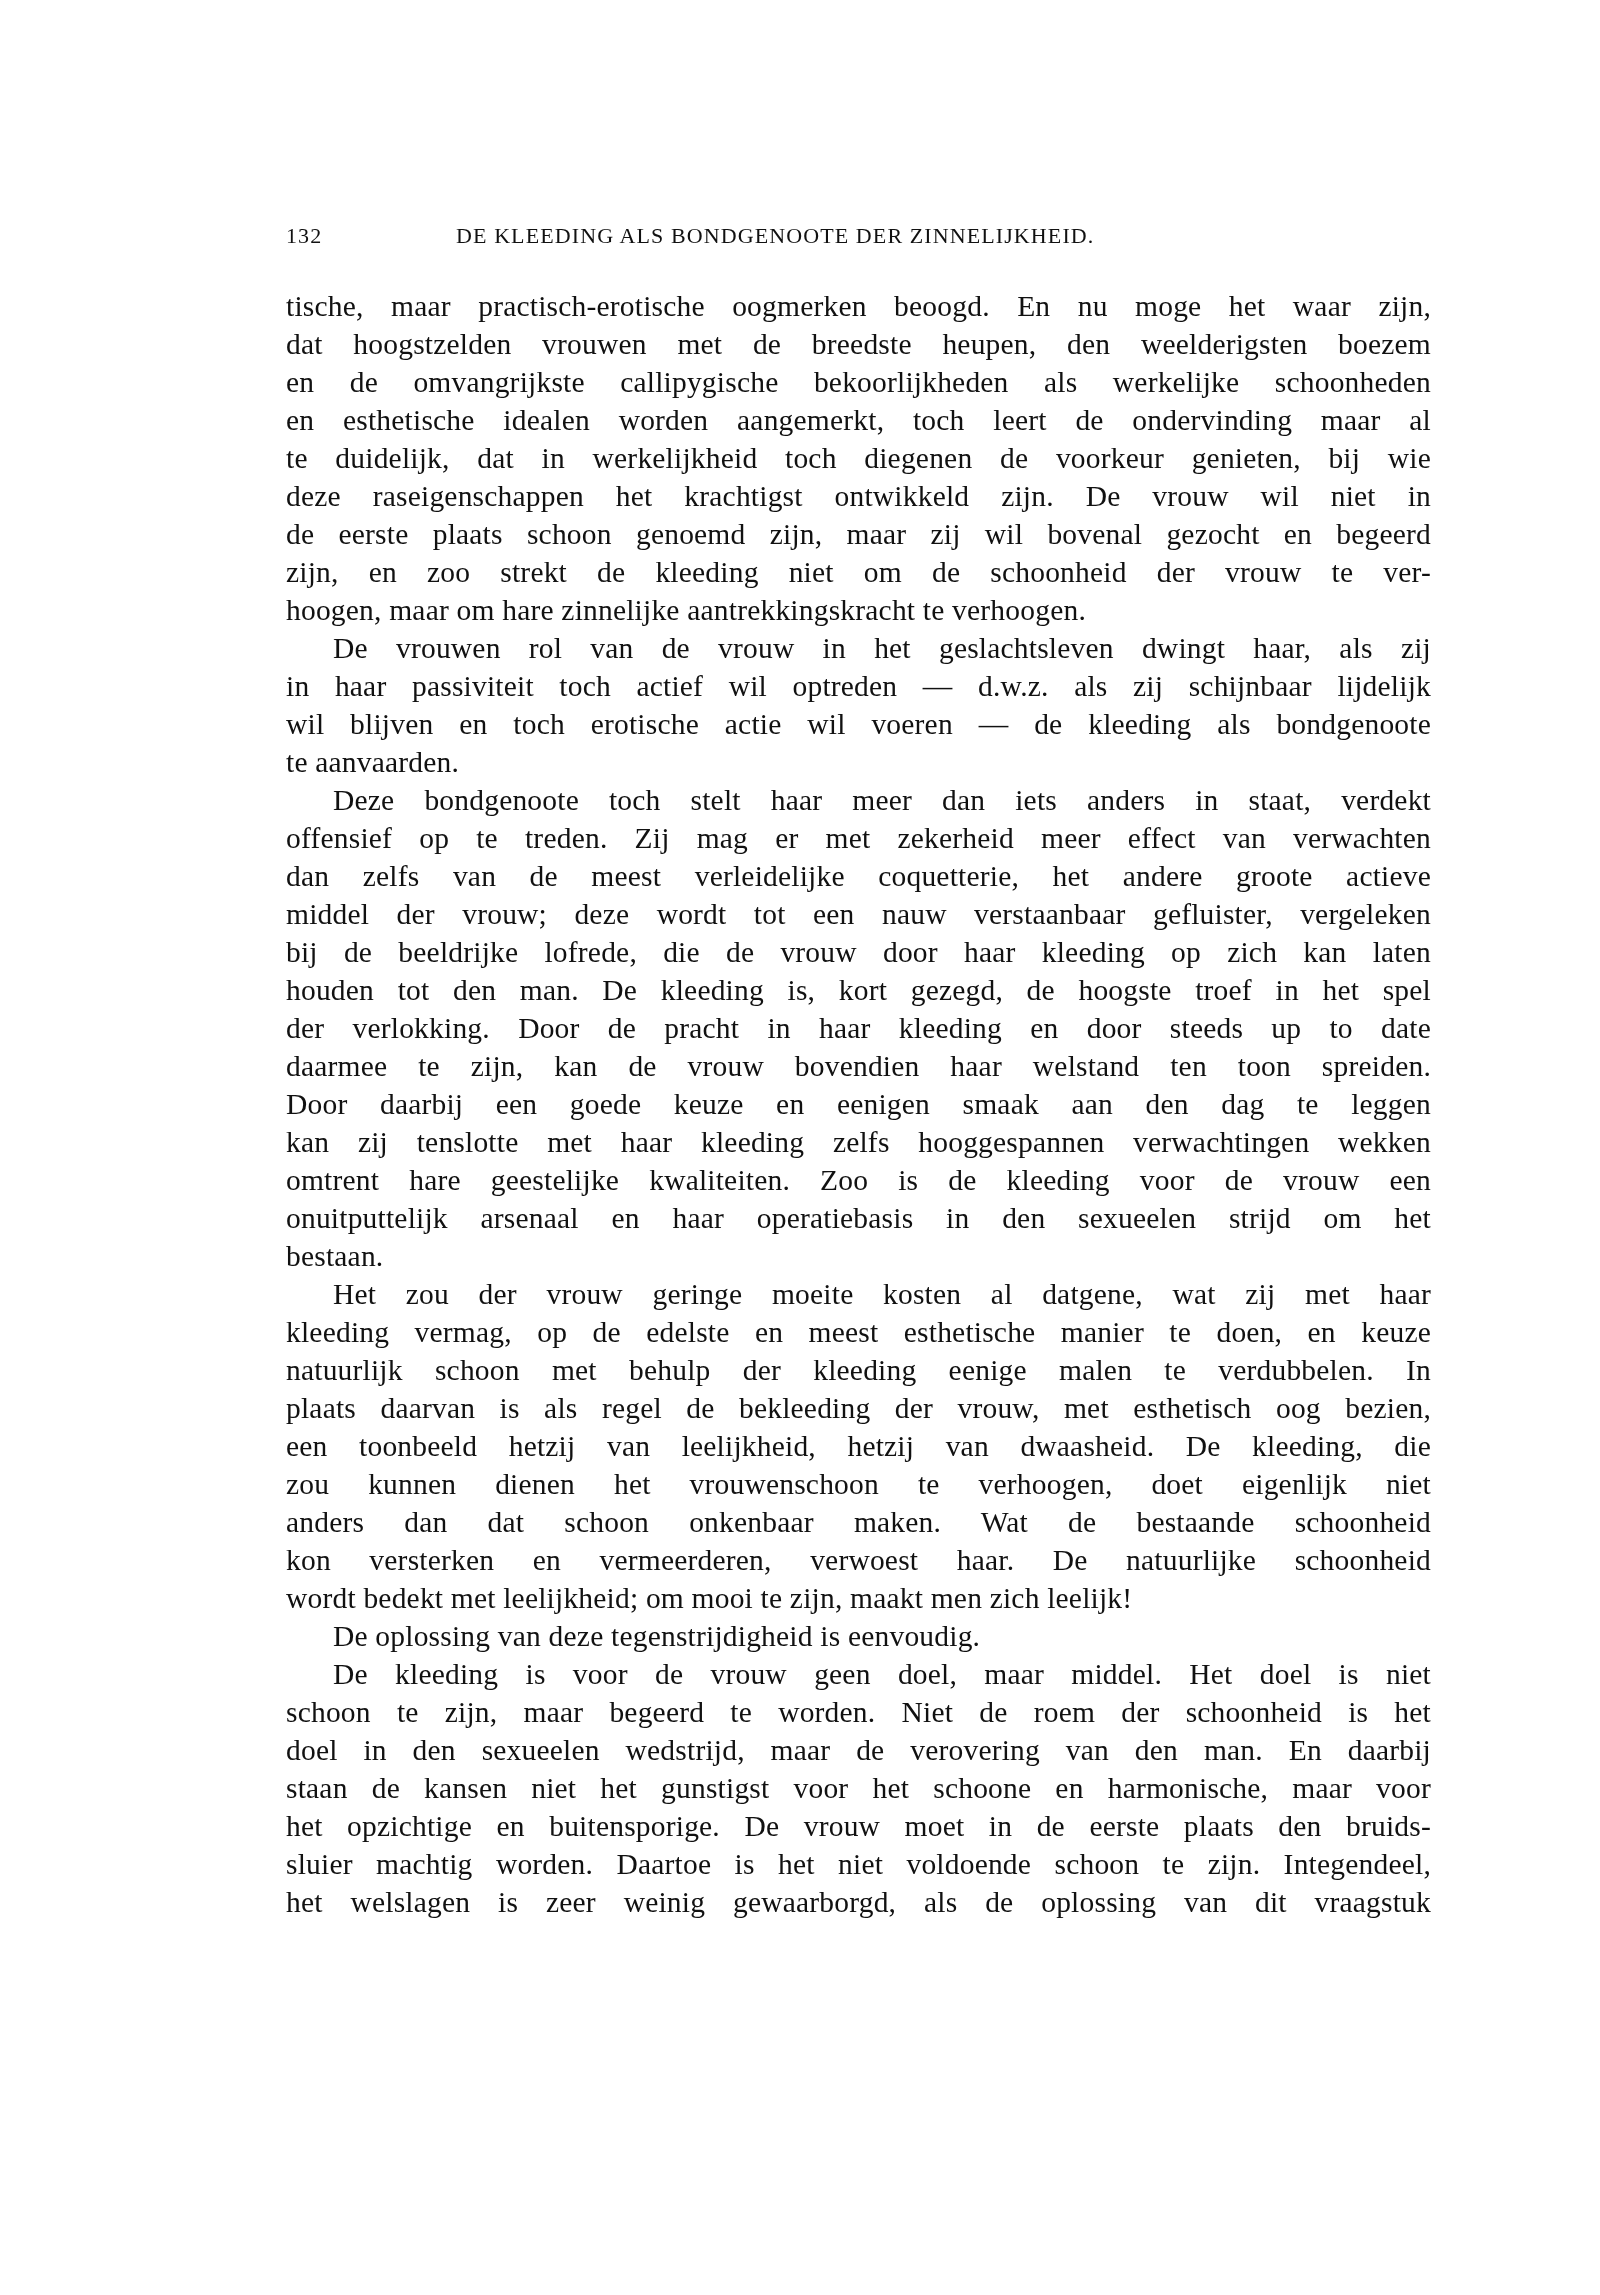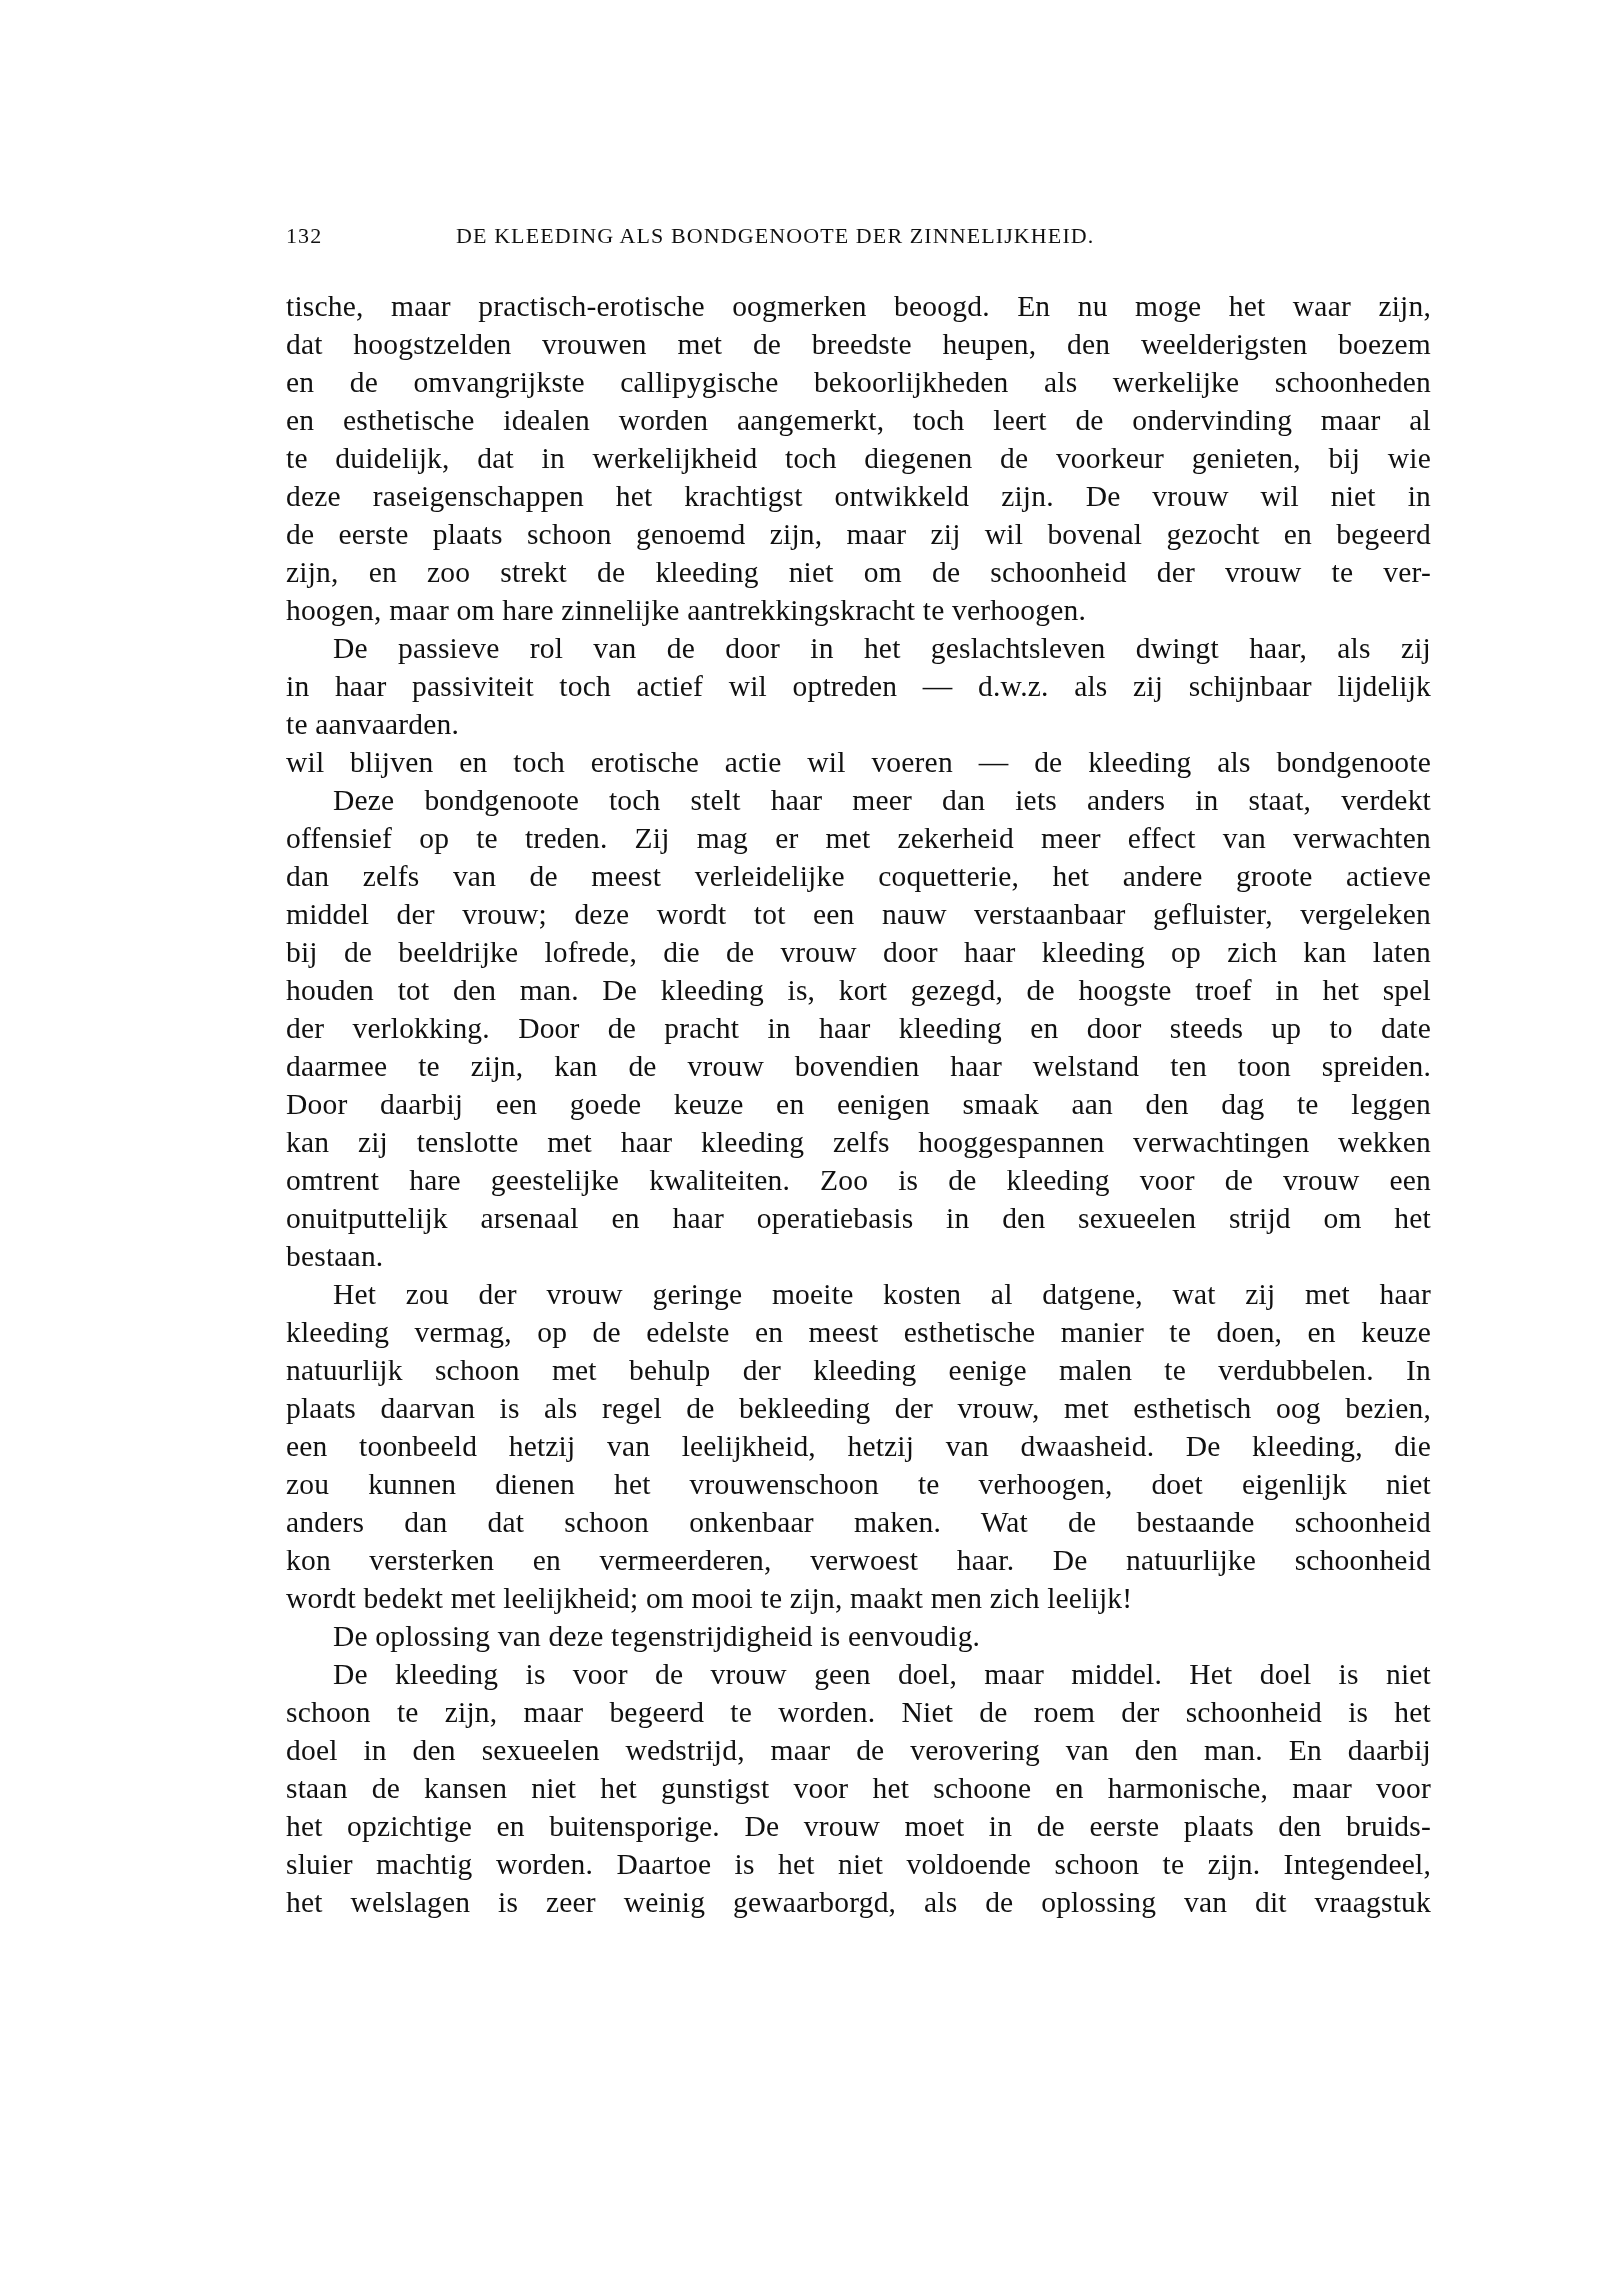--- a/index.html
+++ b/index.html
@@ -84,24 +84,24 @@
     <span class="line">tische, maar practisch-erotische oogmerken beoogd. En nu moge het waar zijn,</span>
     <span class="line">dat hoogstzelden vrouwen met de breedste heupen, den weelderigsten boezem</span>
     <span class="line">en de omvangrijkste callipygische bekoorlijkheden als werkelijke schoonheden</span>
     <span class="line">en esthetische idealen worden aangemerkt, toch leert de ondervinding maar al</span>
     <span class="line">te duidelijk, dat in werkelijkheid toch diegenen de voorkeur genieten, bij wie</span>
     <span class="line">deze raseigenschappen het krachtigst ontwikkeld zijn. De vrouw wil niet in</span>
     <span class="line">de eerste plaats schoon genoemd zijn, maar zij wil bovenal gezocht en begeerd</span>
     <span class="line">zijn, en zoo strekt de kleeding niet om de schoonheid der vrouw te ver-</span>
     <span class="line last">hoogen, maar om hare zinnelijke aantrekkingskracht te verhoogen.</span>
 
-    <span class="line indent">De passieve rol van de door in het geslachtsleven dwingt haar, als zij</span>
+    <span class="line indent">De vrouwen rol van de vrouw in het geslachtsleven dwingt haar, als zij</span>
     <span class="line">in haar passiviteit toch actief wil optreden — d.w.z. als zij schijnbaar lijdelijk</span>
+    <span class="line">wil blijven en toch erotische actie wil voeren — de kleeding als bondgenoote</span>
     <span class="line last">te aanvaarden.</span>
-    <span class="line">wil blijven en toch erotische actie wil voeren — de kleeding als bondgenoote</span>
 
     <span class="line indent">Deze bondgenoote toch stelt haar meer dan iets anders in staat, verdekt</span>
     <span class="line">offensief op te treden. Zij mag er met zekerheid meer effect van verwachten</span>
     <span class="line">dan zelfs van de meest verleidelijke coquetterie, het andere groote actieve</span>
     <span class="line">middel der vrouw; deze wordt tot een nauw verstaanbaar gefluister, vergeleken</span>
     <span class="line">bij de beeldrijke lofrede, die de vrouw door haar kleeding op zich kan laten</span>
     <span class="line">houden tot den man. De kleeding is, kort gezegd, de hoogste troef in het spel</span>
     <span class="line">der verlokking. Door de pracht in haar kleeding en door steeds up to date</span>
     <span class="line">daarmee te zijn, kan de vrouw bovendien haar welstand ten toon spreiden.</span>
     <span class="line">Door daarbij een goede keuze en eenigen smaak aan den dag te leggen</span>

